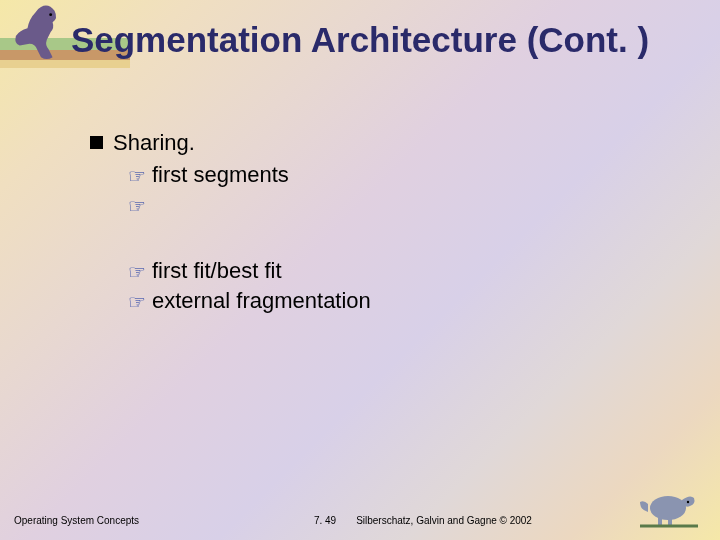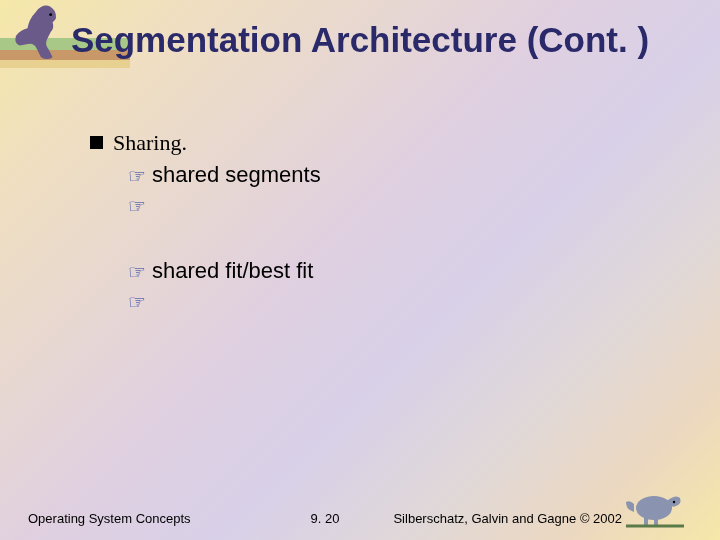--- a/index.html
+++ b/index.html
@@ -45,21 +45,20 @@
     position: absolute;
     top: 130px;
     left: 90px;
     right: 40px;
   }
 
   .bullet-row {
     display: flex;
     align-items: flex-start;
     margin-bottom: 6px;
-    font-family: Liberation Serif, serif;
   }
   .square-bullet {
     width: 13px; height: 13px;
     background: #000;
     margin-top: 6px;
     margin-right: 10px;
     flex-shrink: 0;
   }
   .bullet-text {
     font-size: 22px;
@@ -87,27 +86,27 @@
   .section-gap { height: 36px; }
 
   .footer {
     position: absolute;
     bottom: 14px;
     left: 0;
     width: 100%;
     display: flex;
     justify-content: space-between;
     align-items: flex-end;
-    padding: 0 28px;
-    font-size: 13px;
+    padding: 0 14px;
+    font-size: 10px;
     color: #000;
   }
   .footer-left { flex: 1; text-align: left; }
   .footer-center { flex: 0 0 auto; text-align: center; padding: 0 20px; }
-  .footer-right { flex: 1; text-align: right; padding-right: 70px; position: relative; }
+  .footer-right { flex: 1; padding-right: 70px; position: relative; }
 
   .dino-bottom {
     position: absolute;
     right: 6px; bottom: -4px;
     width: 62px; height: 48px;
   }
 </style>
 </head>
 <body>
 
@@ -125,41 +124,42 @@
 <div class="title">Segmentation Architecture (Cont. )</div>
 
 <div class="content">
 
   <div class="bullet-row">
     <div class="square-bullet"></div>
     <div class="bullet-text">Sharing.</div>
   </div>
   <div class="sub-row">
     <span class="point-icon">☞</span>
-    <span class="sub-text">shared segments</span>
+    <span class="sub-text">first segments</span>
   </div>
   <div class="sub-row">
     <span class="point-icon">☞</span>
   </div>
 
   <div class="section-gap"></div>
 
   <div class="sub-row">
     <span class="point-icon">☞</span>
-    <span class="sub-text">shared fit/best fit</span>
+    <span class="sub-text">first fit/best fit</span>
   </div>
   <div class="sub-row">
     <span class="point-icon">☞</span>
+    <span class="sub-text">external fragmentation</span>
   </div>
 
 </div>
 
 <div class="footer">
   <div class="footer-left">Operating System Concepts</div>
-  <div class="footer-center">9. 20</div>
+  <div class="footer-center">7. 49</div>
   <div class="footer-right">
     <span>Silberschatz, Galvin and Gagne © 2002</span>
     <svg class="dino-bottom" viewBox="0 0 62 48">
       <ellipse cx="30" cy="26" rx="18" ry="12" fill="#8a94b0"></ellipse>
       <path d="M10 30 q-8 -2 -8 -10 q4 -2 8 2 z" fill="#8a94b0"></path>
       <path d="M44 18 q8 -6 12 -2 q2 6 -4 8 q-4 2 -8 -2 z" fill="#8a94b0"></path>
       <rect x="20" y="34" width="4" height="10" fill="#8a94b0"></rect>
       <rect x="30" y="34" width="4" height="10" fill="#8a94b0"></rect>
       <circle cx="50" cy="20" r="1.2" fill="#000"></circle>
       <path d="M2 44 l58 0" stroke="#5a7a4a" stroke-width="3"></path>

